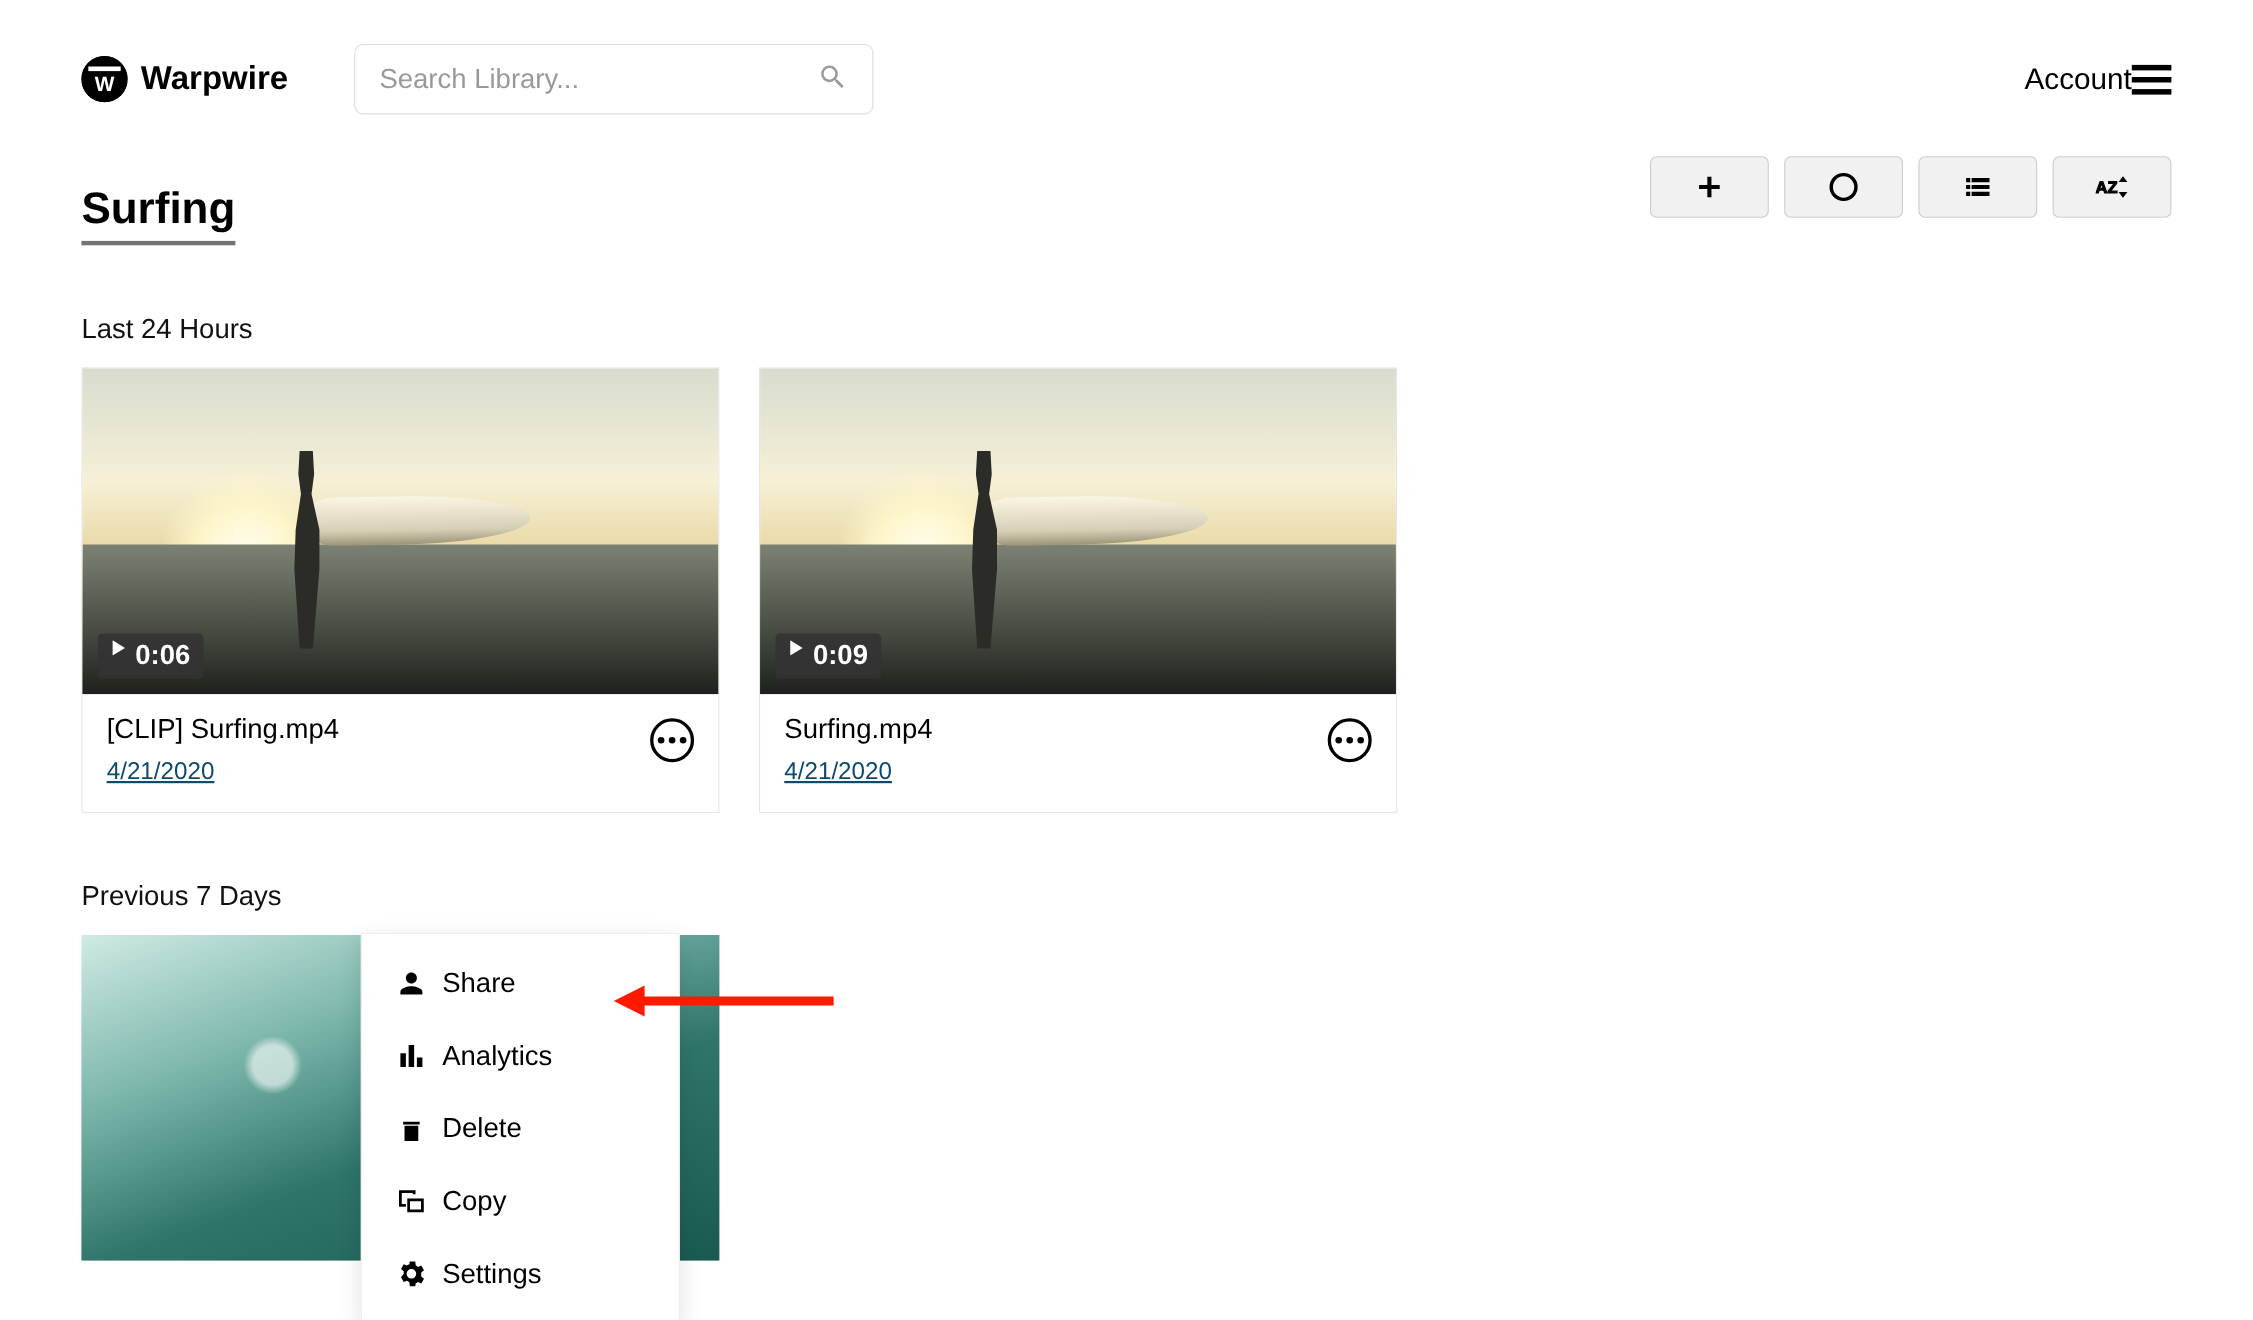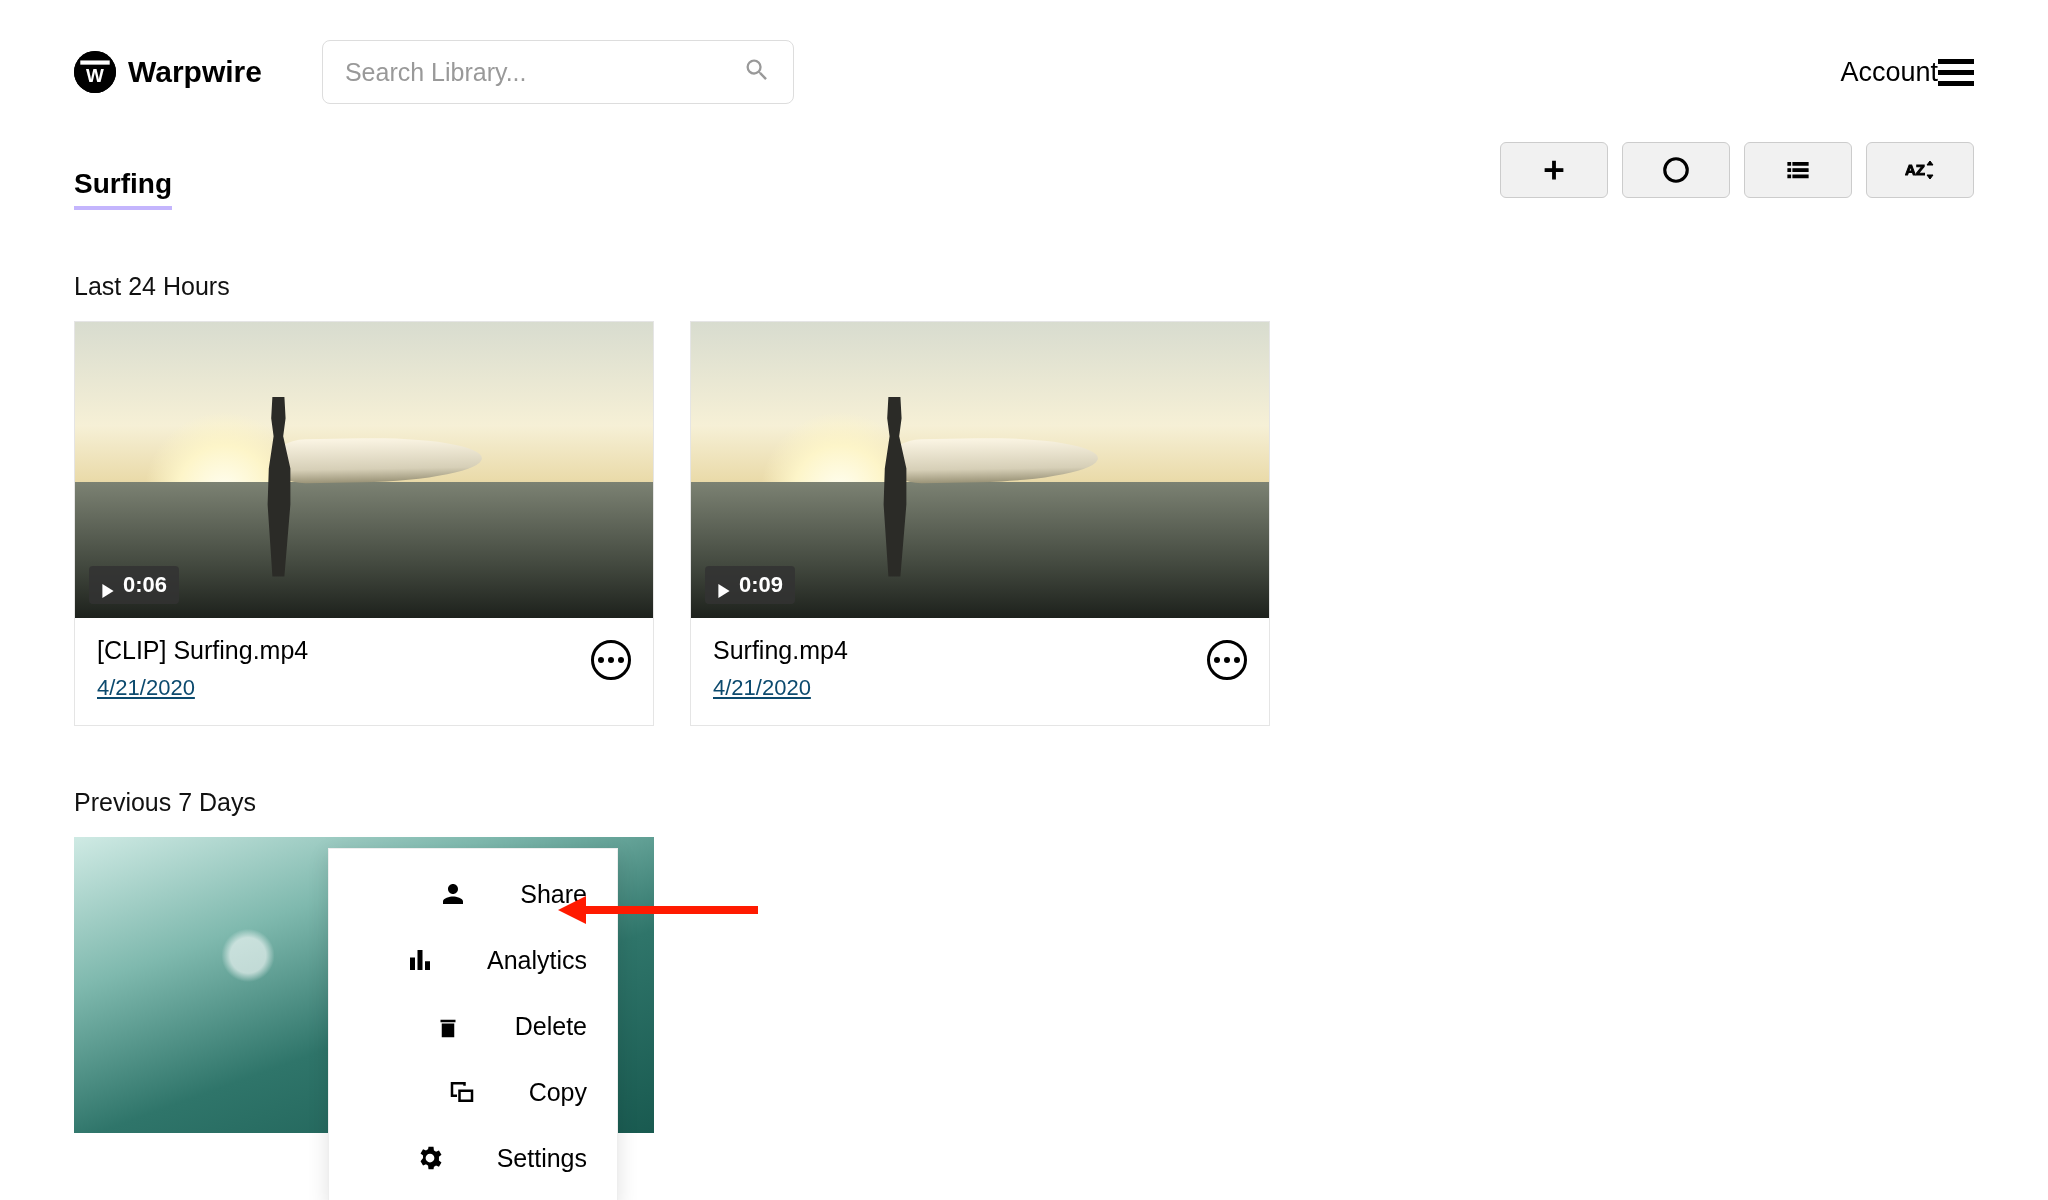--- a/index.html
+++ b/index.html
@@ -58,23 +58,23 @@
     margin-left: auto;
     display: flex;
     align-items: center;
   }
   .account-link { font-size: 27px; }
   .hamburger { display: flex; flex-direction: column; gap: 6px; }
   .hamburger span { width: 36px; height: 5px; background: #000; }
 
   .main { padding: 40px 74px 0 74px; position: relative; }
   .library-title {
-    font-size: 28px;
+    font-size: 40px;
     font-weight: 700;
-    border-bottom: 4px solid #c4b5fd;
+    border-bottom: 4px solid #737373;
     display: inline-block;
     padding-bottom: 6px;
   }
   .toolbar {
     position: absolute;
     right: 74px;
     top: 14px;
     display: flex;
     gap: 14px;
   }
@@ -130,25 +130,25 @@
     background:
       radial-gradient(circle at 30% 40%, rgba(255,255,255,0.6) 0 4%, transparent 6%),
       radial-gradient(circle at 60% 55%, rgba(255,255,255,0.6) 0 5%, transparent 7%),
       radial-gradient(circle at 75% 25%, rgba(255,255,255,0.5) 0 3%, transparent 5%),
       linear-gradient(160deg,#cfeae4 0%, #7fb9ae 30%, #2f756a 60%, #195a50 100%);
   }
   .duration-badge {
     position: absolute; left: 14px; bottom: 14px;
     background: rgba(50,50,50,0.85);
     color: #fff;
-    font-size: 22px;
+    font-size: 25px;
     font-weight: 600;
     padding: 6px 12px;
     border-radius: 4px;
-    display: flex; align-items: flex-end; gap: 8px;
+    display: flex; align-items: flex-start; gap: 8px;
   }
   .card-body { padding: 18px 22px 24px 22px; display:flex; justify-content:space-between; align-items:flex-start; }
   .card-title { font-size: 25px; margin-bottom: 10px; }
   .card-date { font-size: 22px; color:#0c4a6e;text-decoration:underline; }
   .more-btn {
     width: 40px; height: 40px;
     border: 3px solid #000;
     border-radius: 50%;
     display: flex; align-items: center; justify-content: center;
     gap: 4px; cursor:pointer; margin-top:4px;
@@ -162,25 +162,24 @@
     width: 290px;
     background: #fff;
     border: 1px solid #eee;
     box-shadow: 0 6px 20px rgba(0,0,0,0.12);
     padding: 12px 0;
     z-index: 50;
   }
   .menu-item {
     display: flex;
     align-items: center;
-    gap: 52px;
+    gap: 13px;
     padding: 18px 30px;
     font-size: 25px;
     cursor: pointer;
-    justify-content: flex-end;
   }
   .menu-item svg, .menu-icon { width: 30px; height: 30px; fill:#000; display:flex; align-items:center; justify-content:center;}
 
   .annotation-arrow {
     position: absolute;
     left: 558px;
     top: 764px;
     z-index: 60;
   }
 </style>

